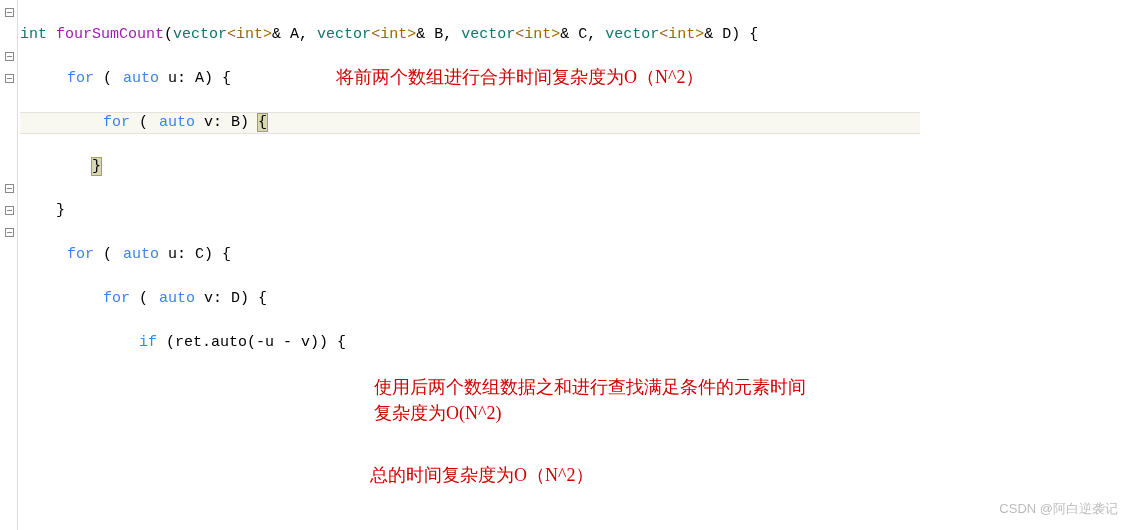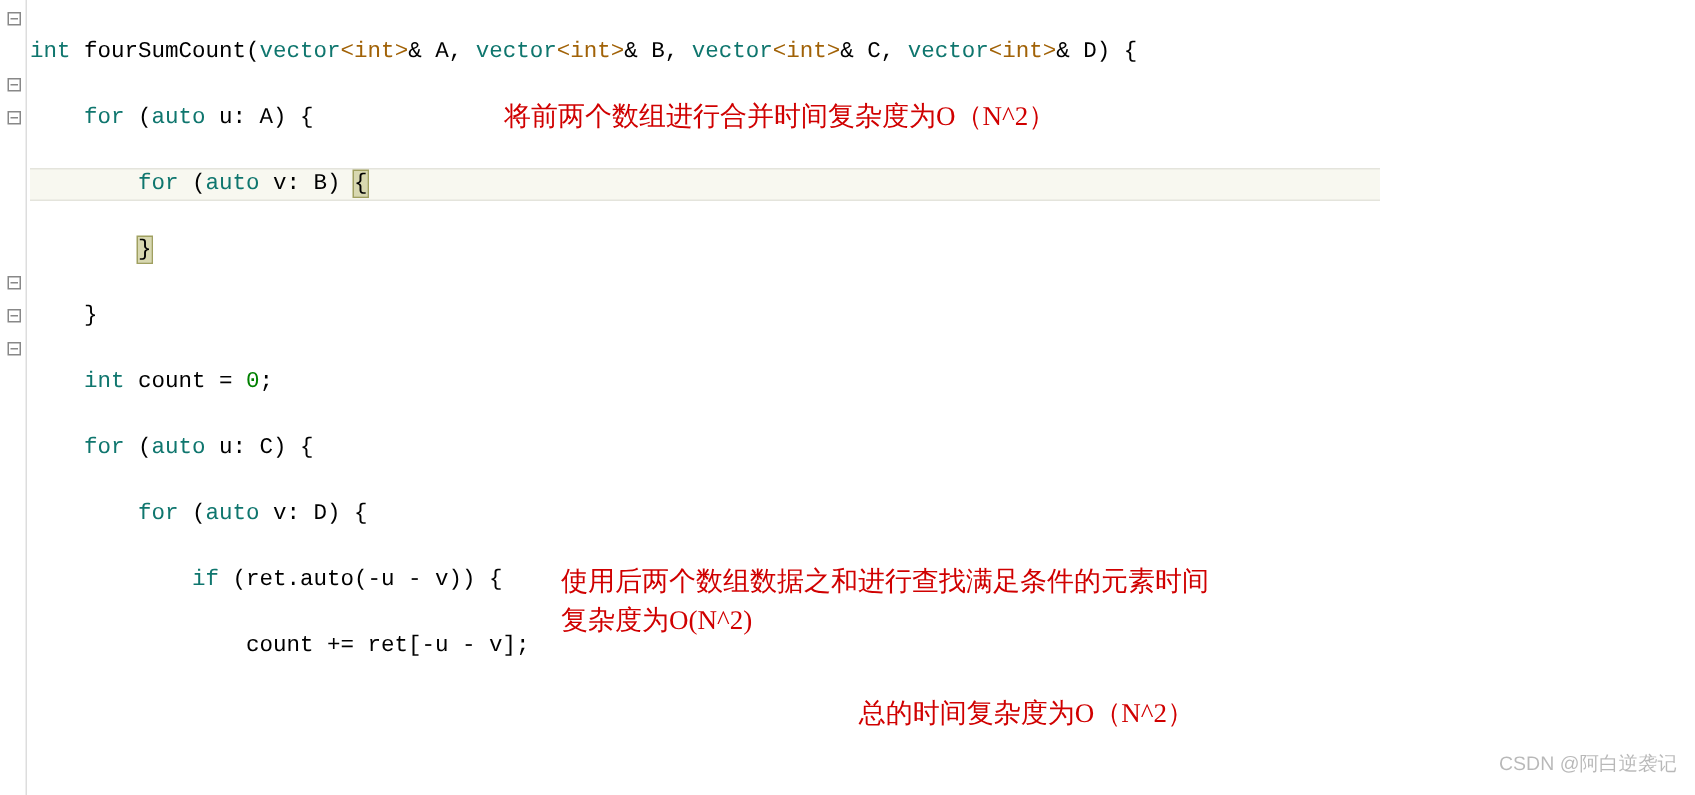--- a/index.html
+++ b/index.html
@@ -38,25 +38,25 @@
     background: #888;
   }
   .expander::before { left: 1px; right: 1px; top: 3px; height: 1px; }
   .code {
     position: absolute;
     left: 20px;
     top: 2px;
     white-space: pre;
   }
   .code span { display: inline; }
-  .kw  { color: #0f766e; }
+  .kw  { color: #3b82f6; margin-left: 11px; }
   .typ { color: #0f766e; }
   .tmpl{ color: #a16207; }
   .num { color: #008000; }
-  .fn  { color: #000000; }
+  .fn  { color: #a21caf; }
   .hlbrace {
     background: #d8d8b0;
     outline: 1px solid #a0a060;
   }
   .cursorline {
     position: absolute;
     left: 20px;
     right: 210px;
     height: 22px;
     background: #f8f8f0;
@@ -93,29 +93,27 @@
 </div>
 
 <div class="cursorline" style="top:112px"></div>
 
 <div class="code">
 <div><span class="typ">int </span><span class="fn">fourSumCount</span><span>(</span><span class="typ">vector</span><span class="tmpl">&lt;int&gt;</span><span>&amp; A, </span><span class="typ">vector</span><span class="tmpl">&lt;int&gt;</span><span>&amp; B, </span><span class="typ">vector</span><span class="tmpl">&lt;int&gt;</span><span>&amp; C, </span><span class="typ">vector</span><span class="tmpl">&lt;int&gt;</span><span>&amp; D) {</span></div>
 <div><span>    </span><span class="kw">for</span><span> (</span><span class="kw">auto</span><span> u: A) {</span></div>
 <div><span>        </span><span class="kw">for</span><span> (</span><span class="kw">auto</span><span> v: B) </span><span class="hlbrace">{</span></div>
 <div><span>        </span><span class="hlbrace">}</span></div>
 <div><span>    }</span></div>
-<div><span>    </span><span class="typ">int</span><span> count = </span><span class="num">0</span><span>;</span></div>
 <div><span>    </span><span class="kw">for</span><span> (</span><span class="kw">auto</span><span> u: C) {</span></div>
 <div><span>        </span><span class="kw">for</span><span> (</span><span class="kw">auto</span><span> v: D) {</span></div>
 <div><span>            </span><span class="kw">if</span><span> (ret.auto(-u - v)) {</span></div>
-<div><span>                count += ret[-u - v];</span></div>
 
 
 
 
 
 </div>
 
 <div class="anno" style="left:336px; top:64px; width:520px;">将前两个数组进行合并时间复杂度为O（N^2）</div>
 <div class="anno" style="left:374px; top:374px; width:440px;">使用后两个数组数据之和进行查找满足条件的元素时间复杂度为O(N^2)</div>
-<div class="anno" style="left:356px; top:462px; width:440px;text-align:right;">总的时间复杂度为O（N^2）</div>
+<div class="anno" style="left:370px; top:462px; width:440px;">总的时间复杂度为O（N^2）</div>
 
 <div class="watermark">CSDN @阿白逆袭记</div>
 
 </body></html>

